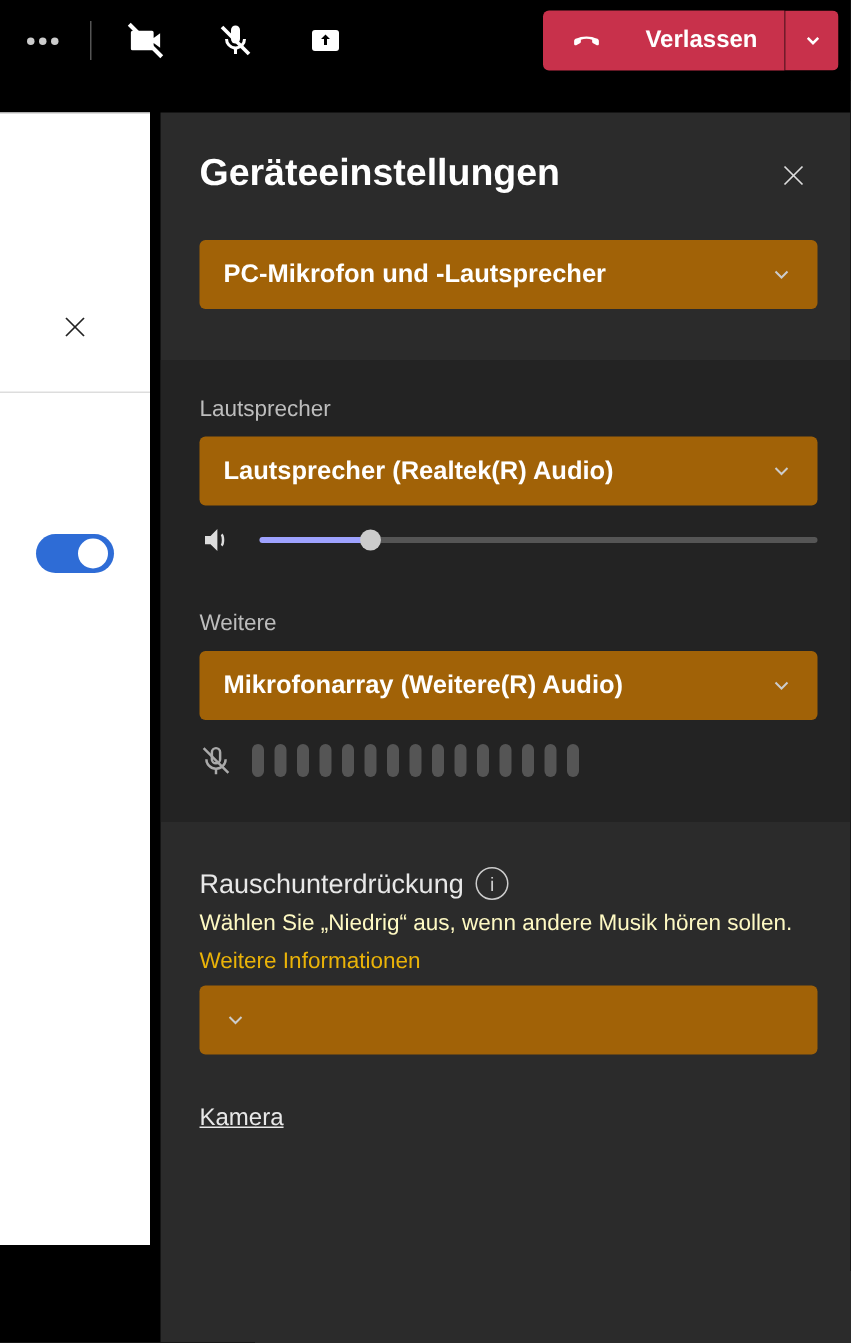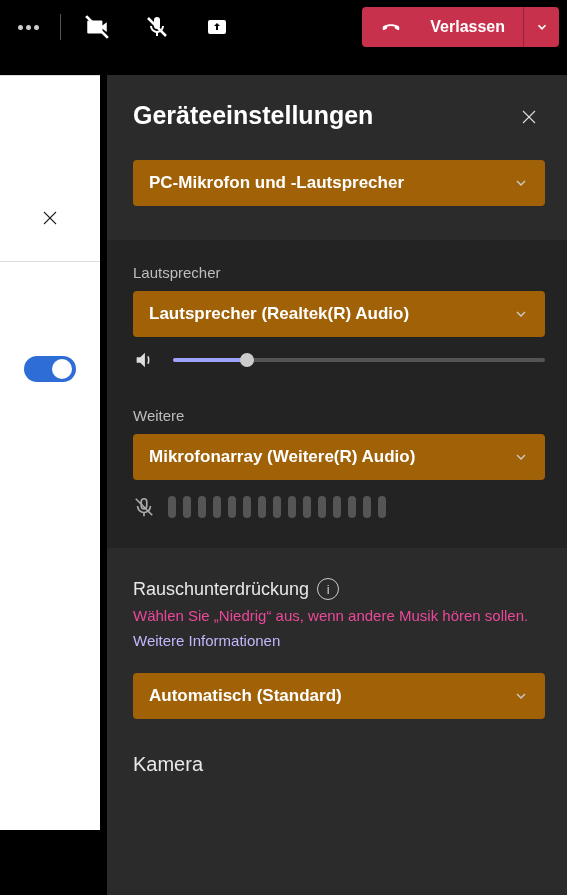--- a/index.html
+++ b/index.html
@@ -95,22 +95,22 @@
     .sliderrow{display:flex;align-items:center;gap:18px;margin-top:12px;}
     .slider{
       flex:1;position:relative;height:4px;background:#555;border-radius:2px;cursor:pointer;
     }
     .slider .fill{position:absolute;left:0;top:0;height:100%;width:20%;background:#9ea2ff;border-radius:2px;}
     .slider .thumb{position:absolute;left:20%;top:50%;width:14px;height:14px;border-radius:50%;background:#ccc;transform:translate(-50%,-50%);}
     .meter{display:flex;gap:7px;margin-top:16px;align-items:center;}
     .meter .bar{width:8px;height:22px;border-radius:4px;background:#555;}
     .miclabeled{display:flex;align-items:center;gap:8px;margin-bottom:6px;}
     .infoicon{display:inline-flex;align-items:center;justify-content:center;width:22px;height:22px;border:1.5px solid #ccc;border-radius:50%;font-size:13px;color:#ccc;}
-    .desc{color:#ec4899;font-size:15px;line-height:1.35;margin-bottom:6px;}
-    .link{color:#c4b5fd;font-size:15px;cursor:pointer;margin-bottom:24px;display:inline-block;}
+    .desc{color:#fef9c3;font-size:15px;line-height:1.35;margin-bottom:6px;}
+    .link{color:#eab308;font-size:15px;cursor:pointer;margin-bottom:8px;display:inline-block;}
     svg{display:block;}
   </style>
 </head>
 <body>
 
 <div class="topbar">
   <div class="dots">
     <span></span>
       <span></span>
       <span></span>
@@ -249,25 +249,24 @@
   </div>
 
   <div class="section" style="margin-top:30px;">
     <div class="miclabeled">
       <span class="label" style="margin:0;font-size:18px;">Rauschunterdrückung</span>
       <span class="infoicon">i</span>
     </div>
     <div class="desc">Wählen Sie „Niedrig“ aus, wenn andere Musik hören sollen.</div>
     <a class="link">Weitere Informationen</a>
     <div class="dropdown">
-      <span class="val">Automatisch (Standard)</span>
       <span>
         <svg width="16" height="16" viewBox="0 0 24 24" fill="none" stroke="#ccc" stroke-width="2">
             <polyline points="6 9 12 15 18 9"></polyline>
           </svg>
       </span>
     </div>
   </div>
 
   <div class="section">
-    <div class="label" style="font-size:20px;">Kamera</div>
+    <div class="label" style="font-size:16px;text-decoration:underline;">Kamera</div>
   </div>
 </div>
 
 </body></html>

